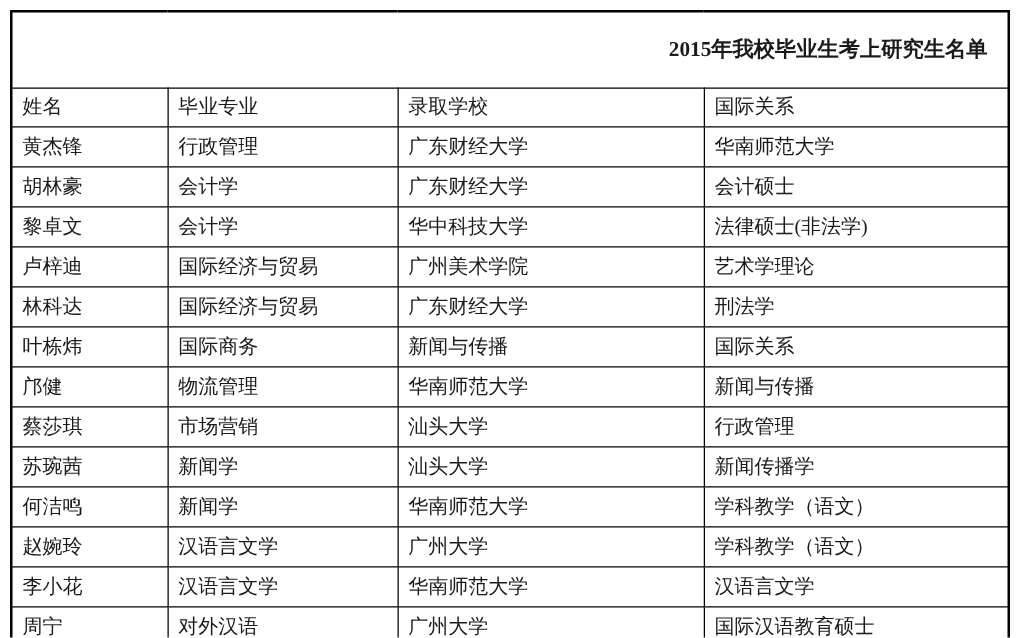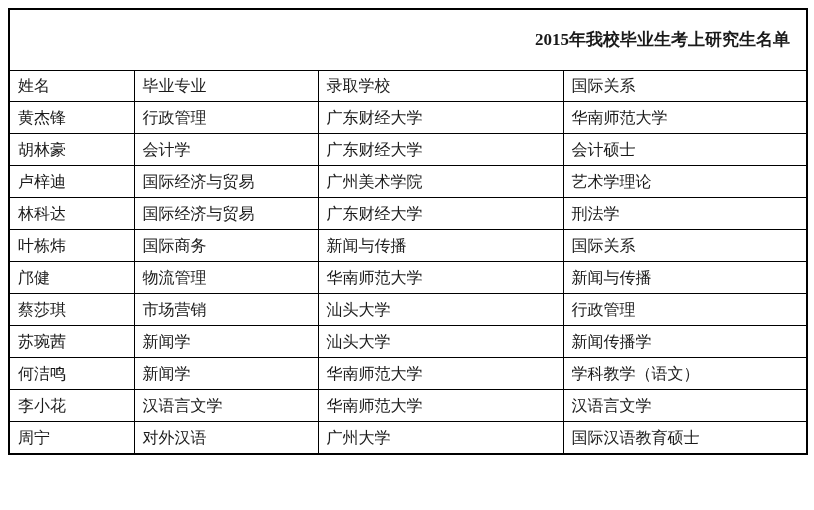--- a/index.html
+++ b/index.html
@@ -69,20 +69,26 @@
       <td>广东财经大学</td>
       <td>华南师范大学</td>
     </tr>
     <tr class="data-row">
       <td>胡林豪</td>
       <td>会计学</td>
       <td>广东财经大学</td>
       <td>会计硕士</td>
     </tr>
     <tr class="data-row">
+      <td>黎卓文</td>
+      <td>会计学</td>
+      <td>华中科技大学</td>
+      <td>法律硕士(非法学)</td>
+    </tr>
+    <tr class="data-row">
       <td>卢梓迪</td>
       <td>国际经济与贸易</td>
       <td>广州美术学院</td>
       <td>艺术学理论</td>
     </tr>
     <tr class="data-row">
       <td>林科达</td>
       <td>国际经济与贸易</td>
       <td>广东财经大学</td>
       <td>刑法学</td>
@@ -111,20 +117,26 @@
       <td>汕头大学</td>
       <td>新闻传播学</td>
     </tr>
     <tr class="data-row">
       <td>何洁鸣</td>
       <td>新闻学</td>
       <td>华南师范大学</td>
       <td>学科教学（语文）</td>
     </tr>
     <tr class="data-row">
+      <td>赵婉玲</td>
+      <td>汉语言文学</td>
+      <td>广州大学</td>
+      <td>学科教学（语文）</td>
+    </tr>
+    <tr class="data-row">
       <td>李小花</td>
       <td>汉语言文学</td>
       <td>华南师范大学</td>
       <td>汉语言文学</td>
     </tr>
     <tr class="data-row">
       <td>周宁</td>
       <td>对外汉语</td>
       <td>广州大学</td>
       <td>国际汉语教育硕士</td>

